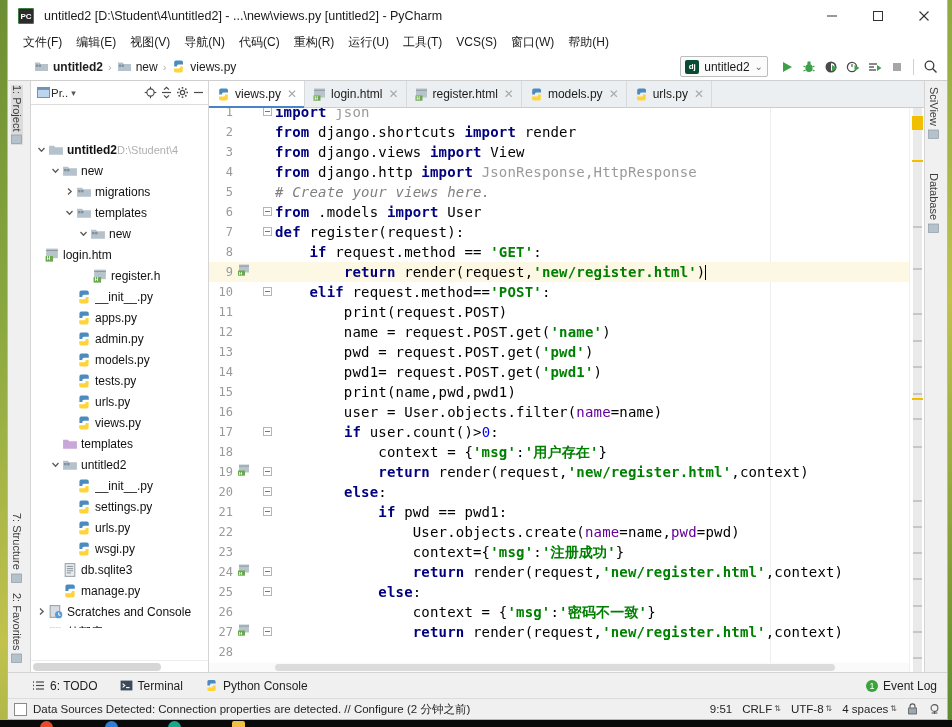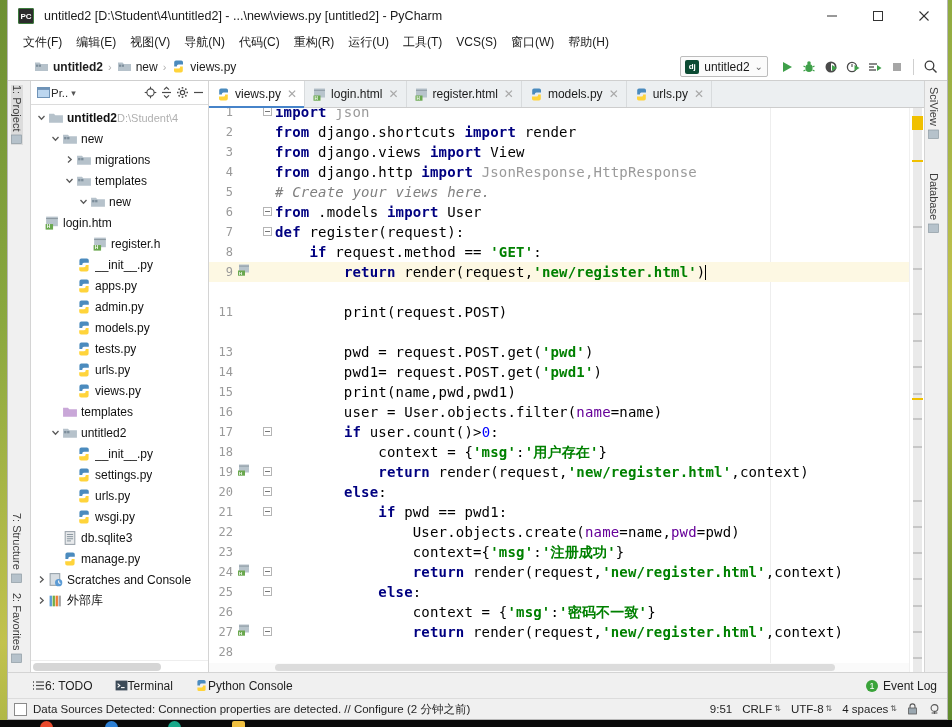--- a/index.html
+++ b/index.html
@@ -52,21 +52,21 @@
   .strip{width:22px;background:#f0f0f0;position:relative;overflow:hidden;}
   .strip.left{border-right:1px solid #d4d4d4;}
   .strip.right{border-left:1px solid #d4d4d4;}
   .stripbtn{position:absolute;display:flex;align-items:center;gap:3px;
     writing-mode:vertical-rl;font-size:11px;color:#3c3c3c;white-space:nowrap;left:3px;}
   .stripbtn.sel{background:#dcdcdc;}
   .stripicon{width:11px;height:11px;display:block;}
 
   
   .project{width:177px;background:#fff;display:flex;flex-direction:column;
-    border-right:1px solid #d4d4d4;min-width:0;}
+    border-right:1px solid #d4d4d4;min-width:0;gap:32px;}
   .ppanel-head{height:23px;min-height:23px;display:flex;align-items:center;
     border-bottom:1px solid #dcdcdc;background:#fff;padding-left:4px;position:relative;}
   .ph-title{display:flex;align-items:center;gap:3px;font-size:11.5px;color:#2b2b2b;}
   .ph-ico{width:16px;height:16px;display:flex;align-items:center;justify-content:center;}
   .ph-right{position:absolute;right:2px;display:flex;align-items:center;}
   .tree{flex:1;overflow:hidden;padding-top:2px;position:relative;}
   .trow{height:21px;display:flex;align-items:center;white-space:nowrap;font-size:12px;color:#111;}
   .arrow{width:13px;display:flex;align-items:center;justify-content:center;}
   .ficon{width:16px;height:16px;margin-right:3px;flex:none;}
   .tlabel{overflow:hidden;text-overflow:clip;}
@@ -108,21 +108,21 @@
   .hscroll .thumb{position:absolute;left:66px;width:560px;top:1px;height:7px;background:#dcdcdc;border-radius:4px;}
   .stripe{width:14px;background:#fff;border-left:1px solid #f0f0f0;position:relative;}
   .stripe .track{position:absolute;left:3px;top:0;bottom:0;width:9px;background:#eaeaea;}
   .mk{position:absolute;left:3px;width:9px;height:2px;background:#c6c6c6;}
   .mkbig{position:absolute;left:2px;width:11px;height:14px;background:#f0c000;}
   .mkline{position:absolute;left:2px;width:11px;height:2px;background:#f0c000;}
 
   
   .bottombar{height:25px;min-height:25px;background:#f0f0f0;border-top:1px solid #d4d4d4;
     display:flex;align-items:center;position:relative;padding-left:24px;}
-  .bb-item{display:flex;align-items:center;font-size:12px;color:#1f1f1f;margin-right:22px;text-align:center;}
+  .bb-item{display:flex;align-items:center;gap:5px;font-size:12px;color:#1f1f1f;margin-right:22px;text-align:center;}
   .bb-right{position:absolute;right:10px;display:flex;align-items:center;gap:5px;font-size:12px;color:#1f1f1f;}
   .greendot{width:12px;height:12px;border-radius:50%;background:#3aa33a;color:#fff;font-size:9px;
     display:flex;align-items:center;justify-content:center;}
 
   
   .statusbar{height:20px;min-height:20px;background:#f0f0f0;border-top:1px solid #dcdcdc;
     display:flex;align-items:center;position:relative;padding-left:6px;font-size:11.5px;color:#1f1f1f;}
   .sb-left{display:flex;align-items:center;gap:6px;}
   .sb-chk{width:11px;height:11px;border:1px solid #8a8a8a;background:#fff;}
   .sb-right{position:absolute;right:6px;display:flex;align-items:center;gap:10px;}
@@ -671,23 +671,32 @@
             <div class="cline caretrow" style="top: 154px;">
               <span class="ln">9</span>
               <span class="gmark"><svg width="14" height="15" viewBox="0 0 14 15">
                   <rect x="2" y="0.5" width="10" height="8" fill="#b8c4cc"></rect>
                   <rect x="2" y="1.6" width="10" height="1" fill="#8e9aa3"></rect>
                   <rect x="1" y="6.5" width="7" height="5.2" fill="#6aa84f"></rect>
                   <text x="2" y="10.6" font-size="4.4" fill="#ffffff" font-family="sans-serif" font-weight="bold">H</text>
                 </svg></span>
               <span class="codetext"><span class="n">        </span><span class="k">return</span><span class="n"> render(request,</span><span class="s">'new/register.html'</span><span class="n">)</span><span style="display: inline-block; width: 1px; height: 15px; background: rgb(0, 0, 0); vertical-align: -3px;"></span></span>
             </div>
+            <div class="cline" style="top: 174px;">
+              <span class="ln">10</span>
+              <span class="fold"></span>
+              <span class="codetext"><span class="n">    </span><span class="k">elif</span><span class="n"> request.method==</span><span class="s">'POST'</span><span class="n">:</span></span>
+            </div>
             <div class="cline" style="top: 194px;">
               <span class="ln">11</span>
               <span class="codetext"><span class="n">        print(request.POST)</span></span>
+            </div>
+            <div class="cline" style="top: 214px;">
+              <span class="ln">12</span>
+              <span class="codetext"><span class="n">        name = request.POST.get(</span><span class="s">'name'</span><span class="n">)</span></span>
             </div>
             <div class="cline" style="top: 234px;">
               <span class="ln">13</span>
               <span class="codetext"><span class="n">        pwd = request.POST.get(</span><span class="s">'pwd'</span><span class="n">)</span></span>
             </div>
             <div class="cline" style="top: 254px;">
               <span class="ln">14</span>
               <span class="codetext"><span class="n">        pwd1= request.POST.get(</span><span class="s">'pwd1'</span><span class="n">)</span></span>
             </div>
             <div class="cline" style="top: 274px;">

